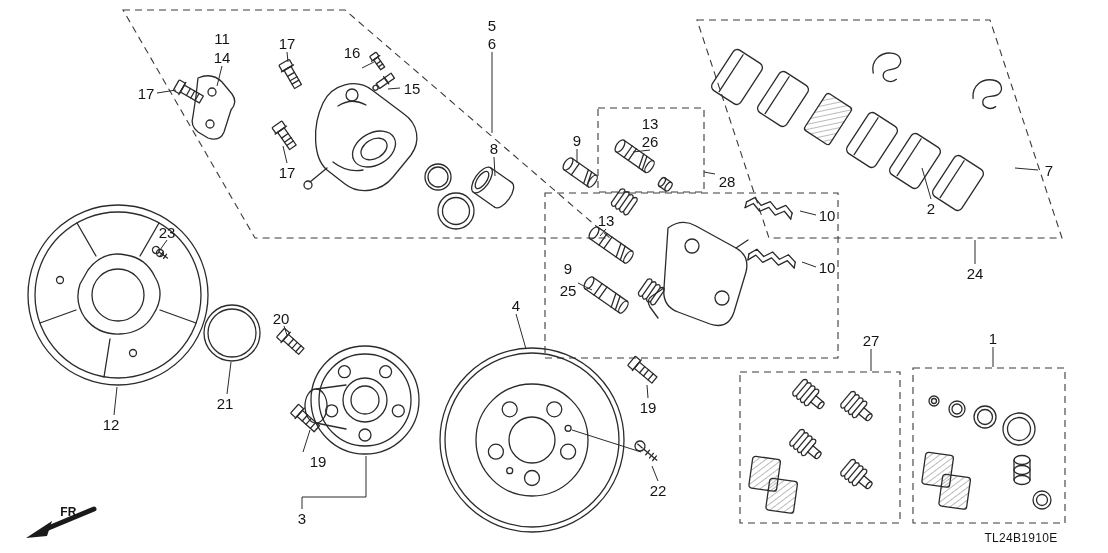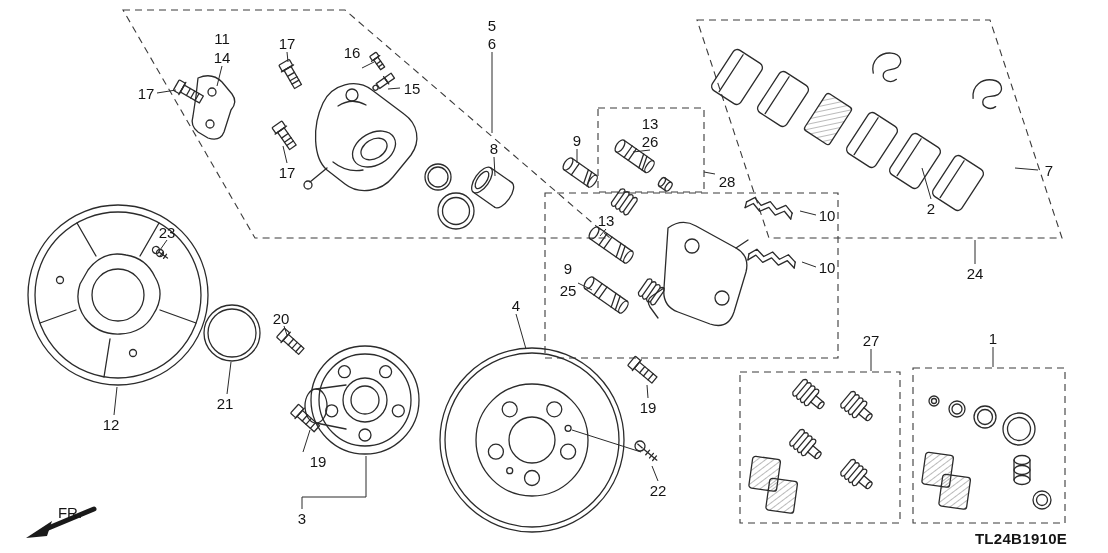--- a/index.html
+++ b/index.html
@@ -1,22 +1,22 @@
 <!DOCTYPE html>
 <html><head>
 <meta charset="utf-8">
 <style>
   html,body{margin:0;padding:0;background:#fff;}
   #stage{position:relative;width:1108px;height:553px;background:#ffffff;
          font-family:"Liberation Sans",sans-serif;overflow:hidden;}
   #art{position:absolute;left:0;top:0;}
   .callout{position:absolute;transform:translate(-50%,-50%);font-size:15px;line-height:1;
            color:#141414;white-space:nowrap;}
-  .fr{font-weight:400;font-size:15px;}
-  .code{font-weight:700;font-size:15px;letter-spacing:.3px;}
+  .fr{font-weight:700;font-size:12px;}
+  .code{font-weight:400;font-size:12px;letter-spacing:.3px;}
   .ln{stroke:#2b2b2b;fill:none;stroke-width:1.3;stroke-linecap:round;stroke-linejoin:round;}
   .dash{stroke:#3a3a3a;fill:none;stroke-width:1.1;stroke-dasharray:7 5;}
   .ldr{stroke:#2b2b2b;fill:none;stroke-width:1;}
 </style>
 </head>
 <body>
 
 <div id="stage">
 
 <svg id="art" width="1108" height="553" viewBox="0 0 1108 553">

